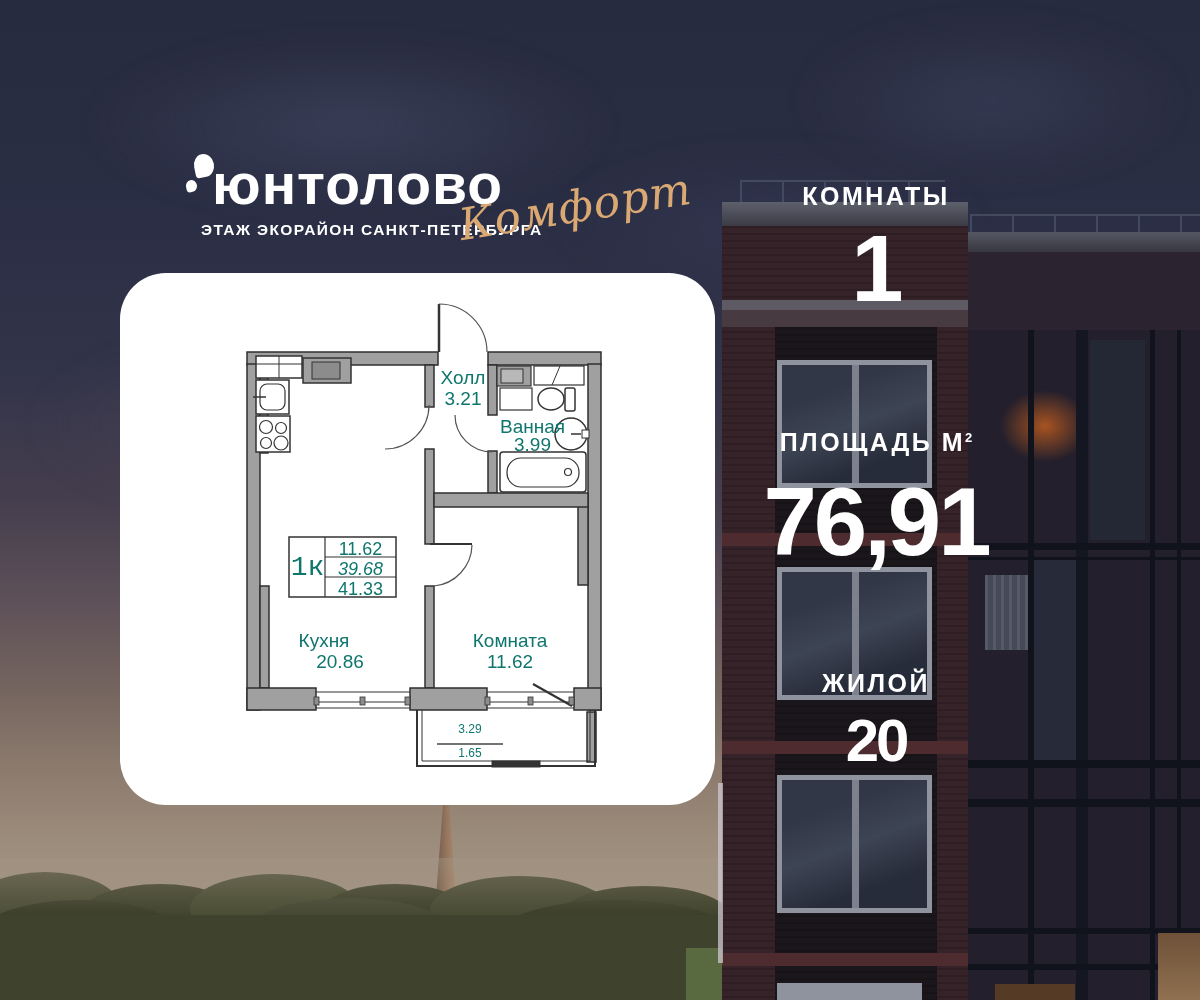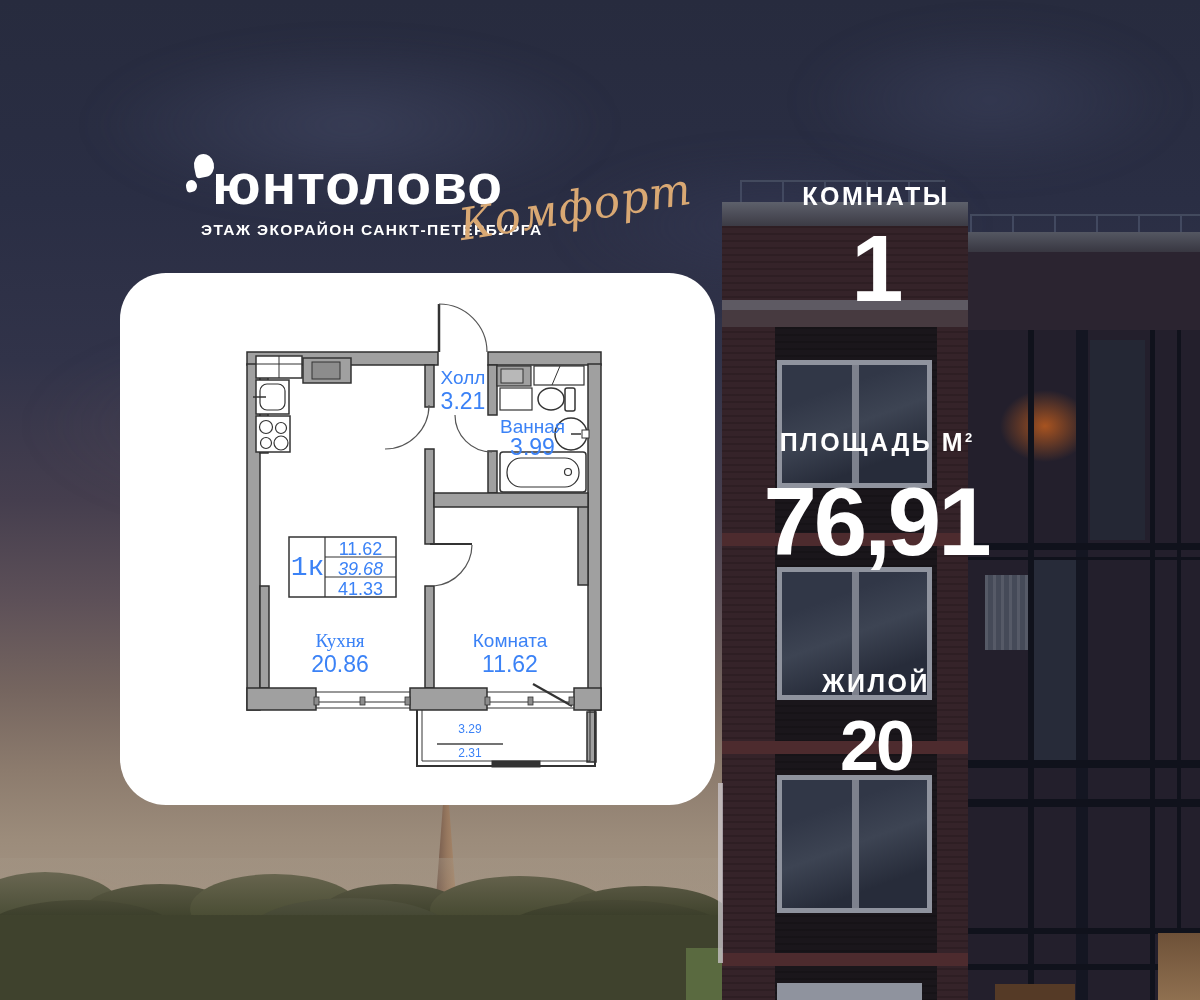--- a/index.html
+++ b/index.html
@@ -23,23 +23,23 @@
   .brick{background-image:repeating-linear-gradient(180deg,rgba(0,0,0,.14) 0 2px,transparent 2px 7px);}
   .winframe{border:5px solid #8f939e;background:
     linear-gradient(160deg,#313747 25%,#3d4453 50%,#272c3a 78%);}
   .winframe:after{content:"";position:absolute;left:50%;top:0;width:7px;height:100%;
     margin-left:-3px;background:#7d818d;}
   .mull{background:#10121c;}
   
   #card{position:absolute;left:120px;top:273px;width:595px;height:532px;
     background:#ffffff;border-radius:46px;}
   
-  .plabel{position:absolute;color:#3b82f6;text-align:center;line-height:1.1;}
+  .plabel{position:absolute;color:#0f766e;text-align:center;line-height:1.1;}
   .room-name{font-size:19px;}
-  .room-area{font-size:23px;}
+  .room-area{font-size:19px;}
   .tbl-type{font-size:28px;}
   .tbl-num{font-size:18px;}
   .balc-num{font-size:12px;text-align:center;}
   
   #logo-title{position:absolute;left:212px;top:156px;color:#fff;font-weight:bold;
     font-size:57px;line-height:1;letter-spacing:1px;}
   #logo-sub{position:absolute;left:201px;top:221px;color:#fff;font-weight:bold;
     font-size:15.5px;letter-spacing:1.4px;}
   #logo-badge{position:absolute;left:458px;top:181px;color:#d9a873;
     font-family:"DejaVu Serif",serif;font-style:italic;font-size:44px;
@@ -196,41 +196,41 @@
   <g stroke="#333" fill="#fff">
     <rect x="289" y="537" width="107" height="60" stroke-width="1.5"></rect>
     <path d="M325 537 V597 M325 557 H396 M325 577 H396" fill="none" stroke-width="1.2"></path>
   </g>
 </svg>
 
 <div class="plabel room-name" style="left:428px;top:368px;width:70px;">Холл</div>
 <div class="plabel room-area" style="left:428px;top:389px;width:70px;">3.21</div>
 <div class="plabel room-name" style="left:495px;top:417px;width:75px;">Ванная</div>
 <div class="plabel room-area" style="left:495px;top:435px;width:75px;">3.99</div>
-<div class="plabel room-name" style="left:300px;top:631px;width:80px;font-family:Liberation Serif, serif;">Кухня</div>
+<div class="plabel room-name" style="left:284px;top:631px;width:80px;">Кухня</div>
 <div class="plabel room-area" style="left:300px;top:652px;width:80px;">20.86</div>
 <div class="plabel room-name" style="left:470px;top:631px;width:80px;">Комната</div>
 <div class="plabel room-area" style="left:470px;top:652px;width:80px;">11.62</div>
 <div class="plabel tbl-type" style="left:290px;top:553px;width:35px;font-family:Liberation Mono, monospace;">1к</div>
 <div class="plabel tbl-num" style="left:325px;top:540px;width:71px;">11.62</div>
 <div class="plabel tbl-num" style="left:325px;top:560px;width:71px;font-style:italic;">39.68</div>
 <div class="plabel tbl-num" style="left:325px;top:580px;width:71px;">41.33</div>
 <div class="plabel balc-num" style="left:430px;top:723px;width:80px;">3.29</div>
-<div class="plabel balc-num" style="left:430px;top:747px;width:80px;">2.31</div>
+<div class="plabel balc-num" style="left:430px;top:747px;width:80px;">1.65</div>
 
 <div>
   <div class="leaf" style="left:194px;top:154px;width:20px;height:23px;border-radius:55% 55% 55% 4px;transform:rotate(-12deg);"></div>
   <div class="leaf" style="left:186px;top:180px;width:11px;height:12px;border-radius:55% 55% 55% 4px;transform:rotate(-12deg);"></div>
   <div id="logo-title">юнтолово</div>
   <div id="logo-sub">ЭТАЖ ЭКОРАЙОН САНКТ-ПЕТЕРБУРГА</div>
   <div id="logo-badge">Комфорт</div>
 </div>
 
 <div>
   <div class="panel-label" style="top:184px;">КОМНАТЫ</div>
   <div class="panel-value" style="top:222px;font-size:94px;">1</div>
   <div class="panel-label" style="top:430px;">
     <span>ПЛОЩАДЬ М</span><sup>2</sup>
   </div>
   <div class="panel-value" style="top:474px;font-size:96px;">76,91</div>
   <div class="panel-label" style="top:671px;">ЖИЛОЙ</div>
-  <div class="panel-value" style="top:711px;font-size:70px;">20</div>
+  <div class="panel-value" style="top:711px;font-size:60px;">20</div>
 </div>
 
 </body></html>

